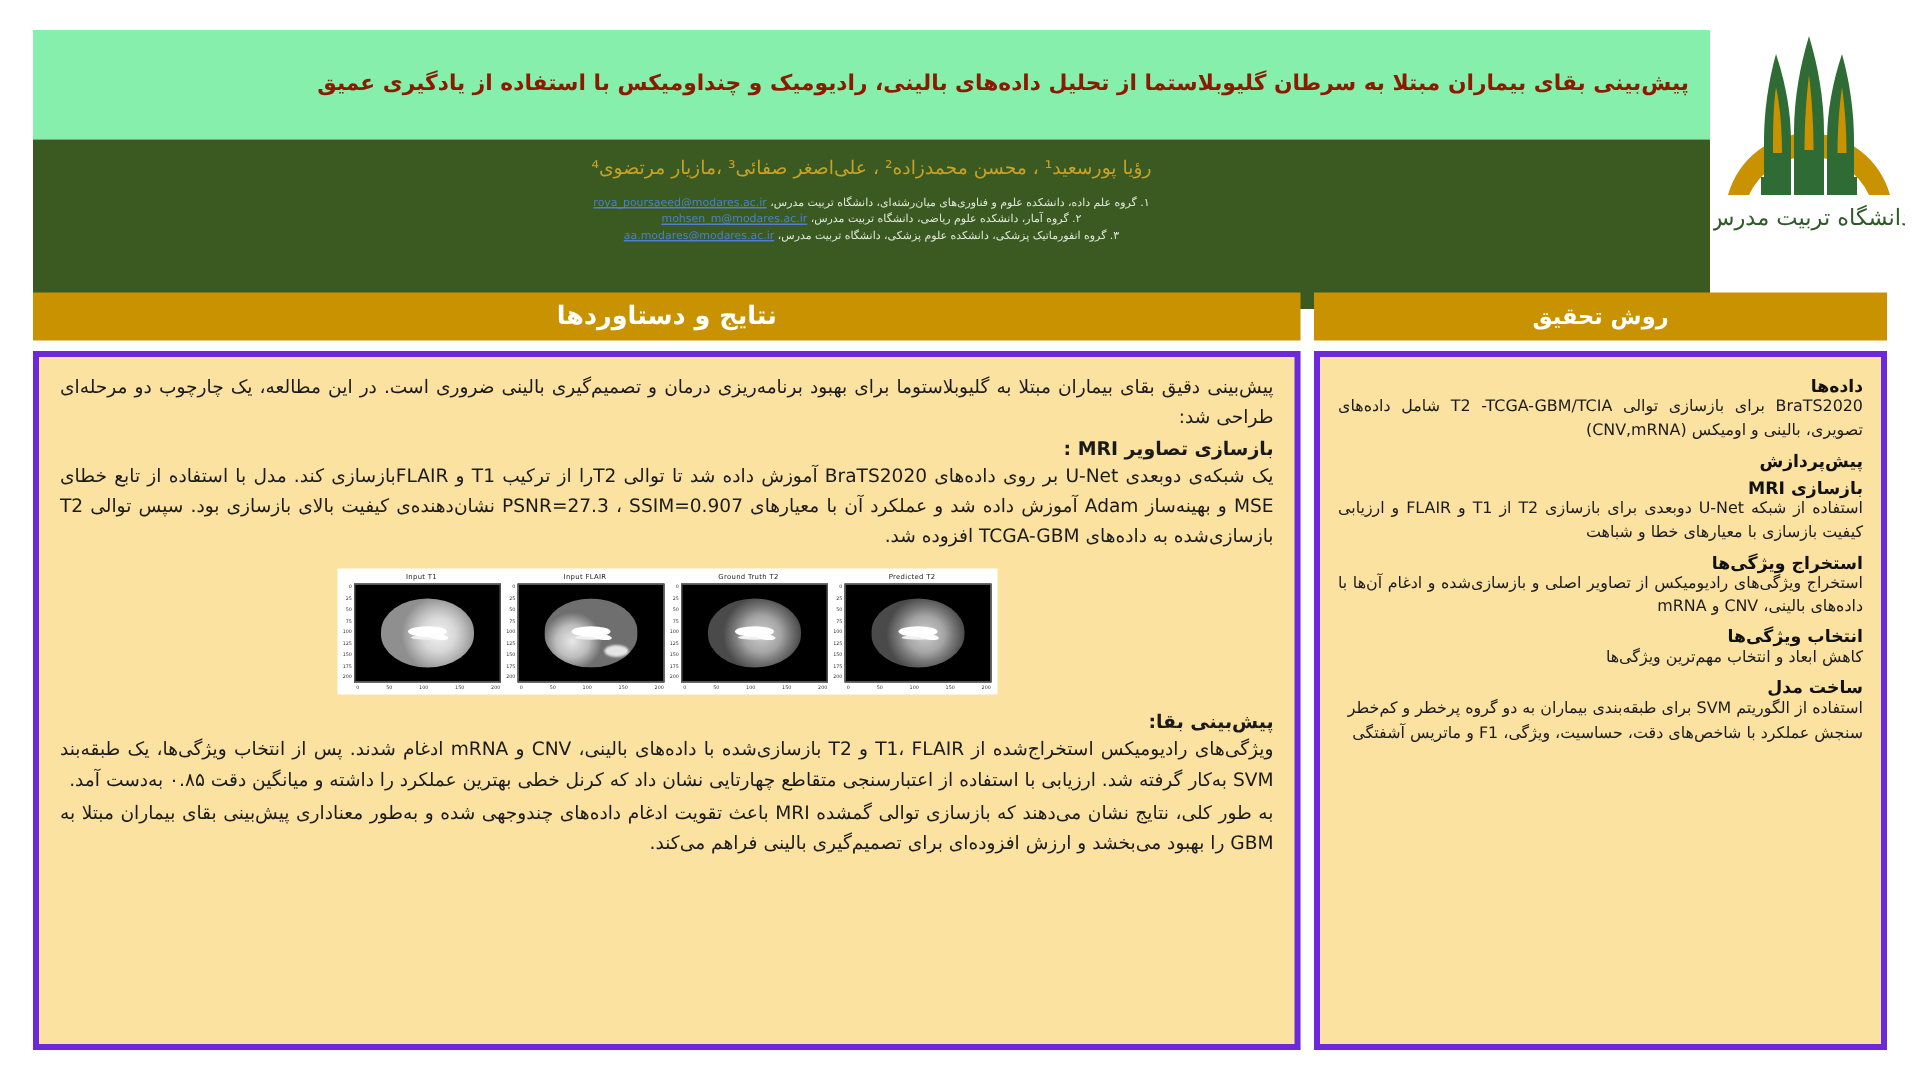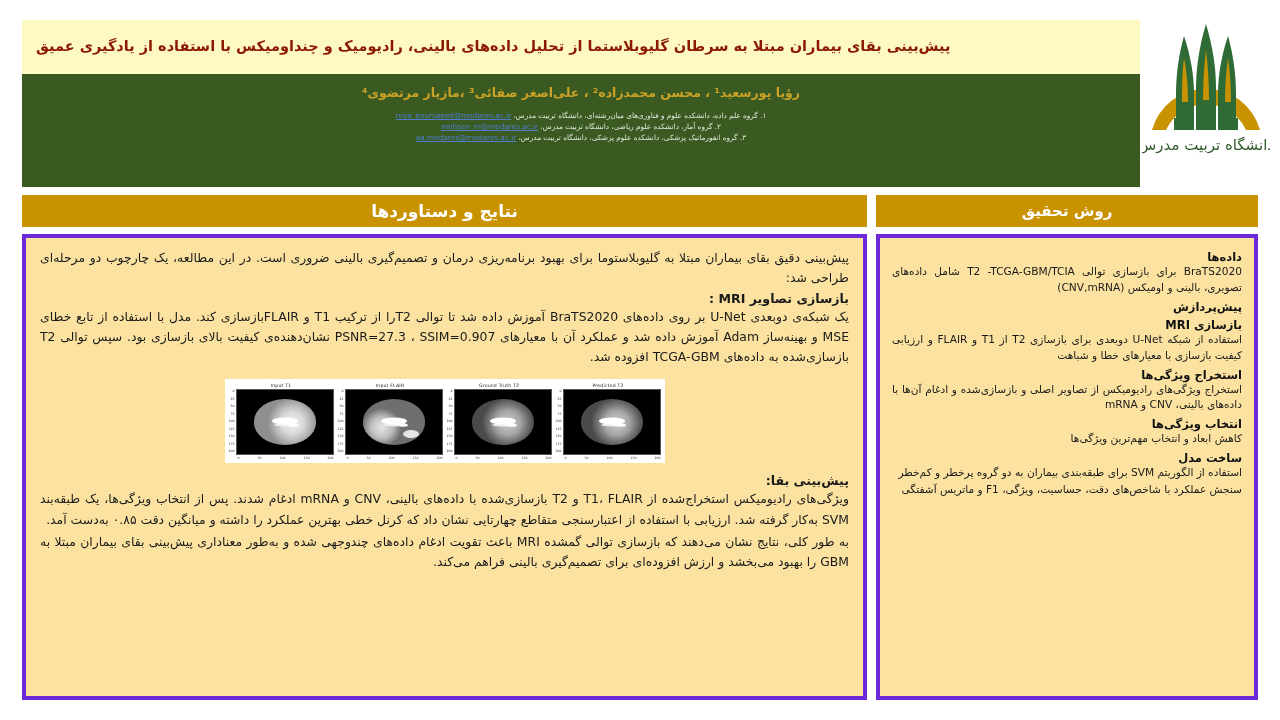--- a/index.html
+++ b/index.html
@@ -19,25 +19,25 @@
   }
 
   
   .header-wrap{
     position:absolute;
     left:22px;top:20px;
     width:1118px;
     height:168px;
   }
   .title-band{
-    background:#fef9c3;
-    height:54px;
+    background:#86efac;
+    height:73px;
     display:flex;
     align-items:center;
-    justify-content:flex-end;
+    justify-content:flex-start;
     padding:0 14px;
     box-sizing:border-box;
   }
   .title-band .title-text{
     color:#8B1A00;
     font-size:14.5px;
     font-weight:bold;
     text-align:center;
     line-height:1.35;
     letter-spacing:0;
@@ -47,21 +47,21 @@
     background:#3A5A21;
     height:113px;
     box-sizing:border-box;
     padding:9px 10px 6px 10px;
     text-align:center;
     direction:rtl;
   }
   .authors-line{
     color:#C9A227;
     font-size:12.5px;
-    font-weight:bold;
+    font-weight:normal;
     margin:2px 0 9px 0;
     line-height:1.3;
   }
   .aff-line{
     color:#E4E8DC;
     font-size:7.3px;
     line-height:1.52;
     margin:0;
     direction:rtl;
     white-space:nowrap;

